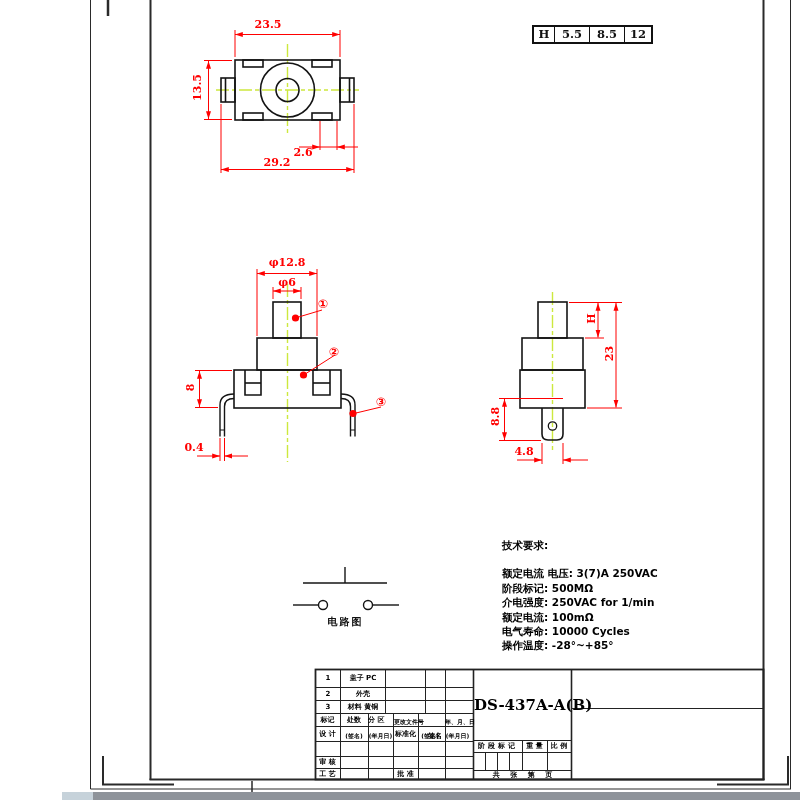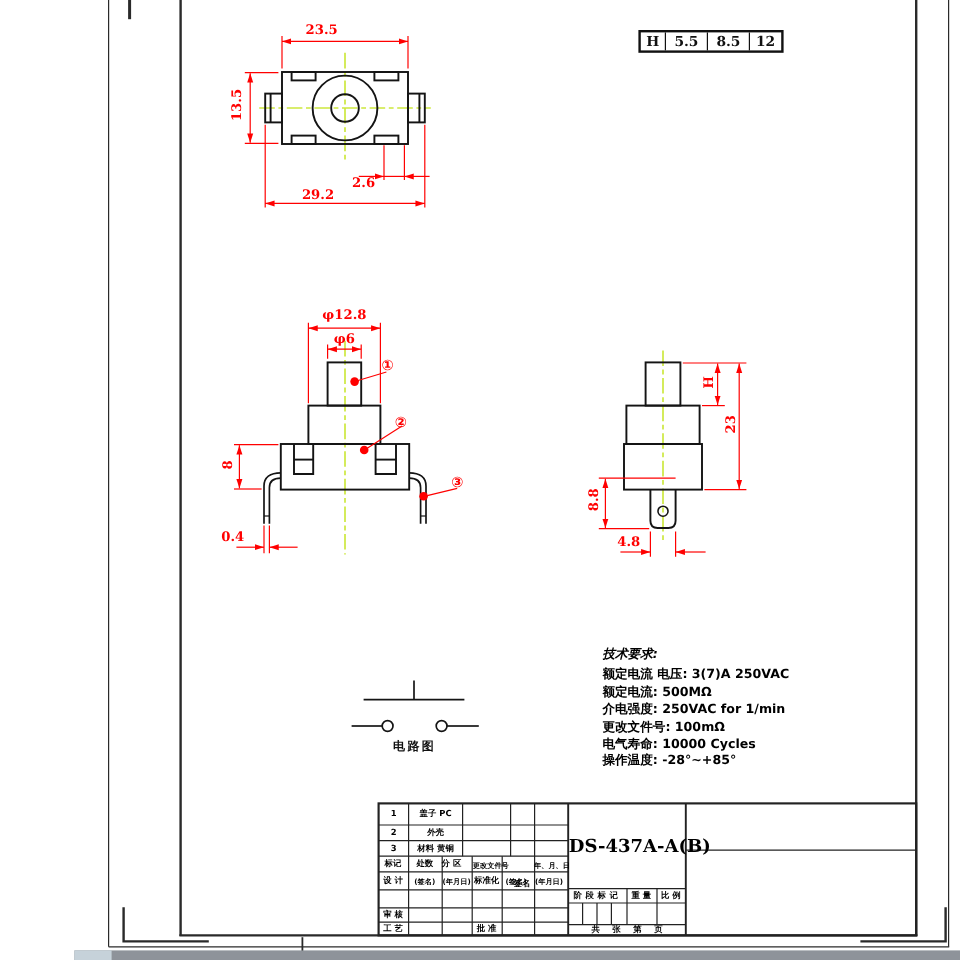--- a/index.html
+++ b/index.html
@@ -7,21 +7,21 @@
         font-family:"DejaVu Sans",sans-serif;}
   .page svg{position:absolute;left:0;top:0;}
   .lbl{position:absolute;color:#ff0000;font:bold 11px "DejaVu Serif",serif;
        text-align:center;white-space:nowrap;line-height:13px;}
   .rot{transform:rotate(-90deg);transform-origin:50% 50%;}
   .co{position:absolute;color:#ff0000;font:bold 12px "DejaVu Sans",sans-serif;line-height:13px;}
   .blk{position:absolute;color:#111;font:bold 10px "DejaVu Sans",sans-serif;
        text-align:center;letter-spacing:2px;white-space:nowrap;}
   .tech{position:absolute;left:502px;top:538px;color:#000;
         font:bold 10.5px "DejaVu Sans",sans-serif;line-height:14.4px;white-space:nowrap;}
-  .tech .t{margin-bottom:3px;font-style:italic;}
+  .tech .t{margin-bottom:14px;}
   .htable{position:absolute;left:532px;top:25px;display:flex;border:2px solid #111;background:#fff;}
   .htable .hc{border-left:1.5px solid #111;font:bold 11.5px "DejaVu Serif",serif;
               text-align:center;height:15px;line-height:15px;color:#111;}
   .htable .hc:first-child{border-left:none;}
   .tb{position:absolute;color:#000;font:bold 7px "DejaVu Sans",sans-serif;
       text-align:center;white-space:nowrap;line-height:9px;}
   .tb6{font-size:6px;}
   .pn{position:absolute;left:474px;top:696px;width:97px;text-align:right;color:#000;
       font:bold 15px "DejaVu Serif",serif;white-space:nowrap;}
   .footerline{word-spacing:8px;}
@@ -197,43 +197,43 @@
 <div class="htable">
   <div class="hc" style="width:20px">H</div>
   <div class="hc" style="width:34px">5.5</div>
   <div class="hc" style="width:34px">8.5</div>
   <div class="hc" style="width:26px">12</div>
 </div>
 
 <div class="lbl" style="left:243px;top:18px;width:50px">23.5</div>
 <div class="lbl rot" style="left:177px;top:81px;width:40px">13.5</div>
 <div class="lbl" style="left:285px;top:146px;width:36px">2.6</div>
-<div class="lbl" style="left:245px;top:156px;width:40px">29.2</div>
+<div class="lbl" style="left:257px;top:156px;width:40px">29.2</div>
 
 <div class="lbl" style="left:257px;top:256px;width:60px">φ12.8</div>
 <div class="lbl" style="left:267px;top:276px;width:40px">φ6</div>
 <div class="lbl rot" style="left:175px;top:381px;width:30px">8</div>
 <div class="lbl" style="left:176px;top:441px;width:36px">0.4</div>
 <div class="co" style="left:318px;top:298px">①</div>
 <div class="co" style="left:329px;top:346px">②</div>
 <div class="co" style="left:376px;top:396px">③</div>
 
 <div class="lbl rot" style="left:576px;top:312px;width:30px">H</div>
 <div class="lbl rot" style="left:589px;top:347px;width:40px">23</div>
 <div class="lbl rot" style="left:475px;top:410px;width:40px">8.8</div>
 <div class="lbl" style="left:506px;top:445px;width:36px">4.8</div>
 
 <div class="blk" style="left:315px;top:615px;width:61px">电路图</div>
 
 <div class="tech">
   <div class="t">技术要求:</div>
   <div>额定电流 电压: 3(7)A 250VAC</div>
-  <div>额定电流: 500MΩ</div>
+  <div>阶段标记: 500MΩ</div>
   <div>介电强度: 250VAC for 1/min</div>
-  <div>更改文件号: 100mΩ</div>
+  <div>额定电流: 100mΩ</div>
   <div>电气寿命: 10000 Cycles</div>
   <div>操作温度: -28°~+85°</div>
 </div>
 
 <div class="pn">DS-437A-A(B)</div>
 
 <div class="tb" style="left:316px;top:674px;width:24px">1</div>
 <div class="tb" style="left:341px;top:674px;width:44px">盖子 PC</div>
 <div class="tb" style="left:316px;top:690px;width:24px">2</div>
 <div class="tb" style="left:341px;top:690px;width:44px">外壳</div>

